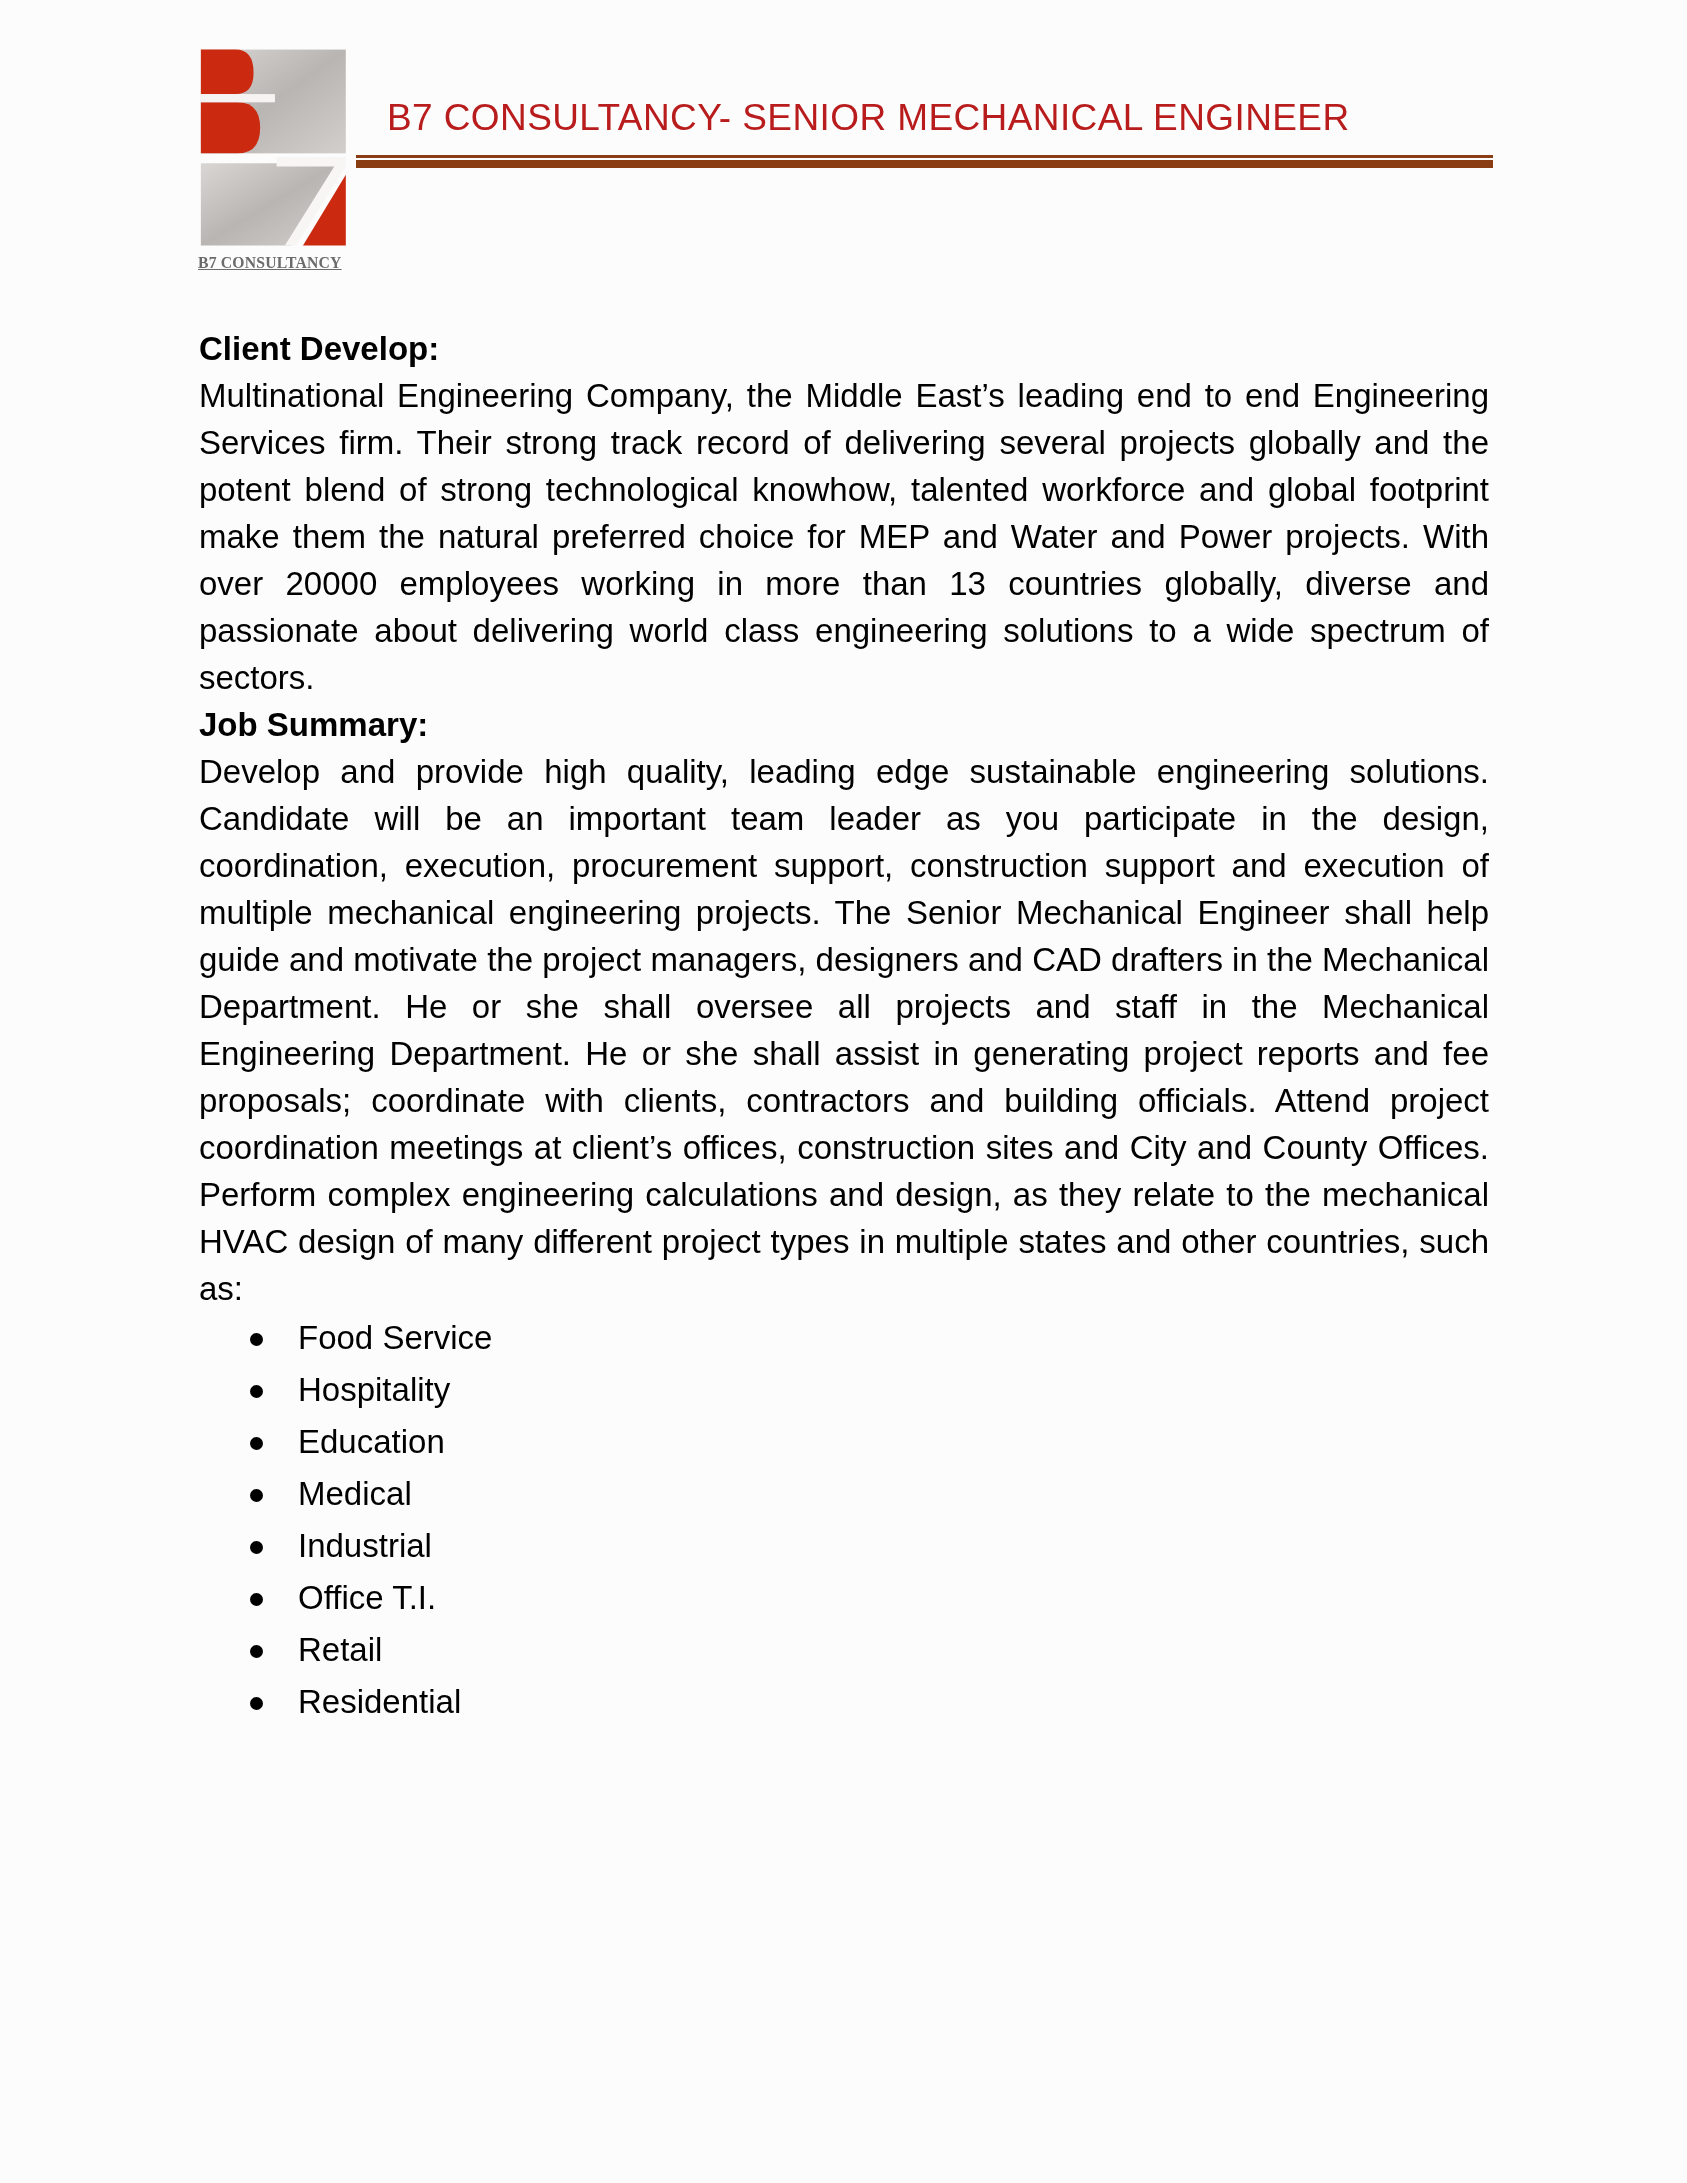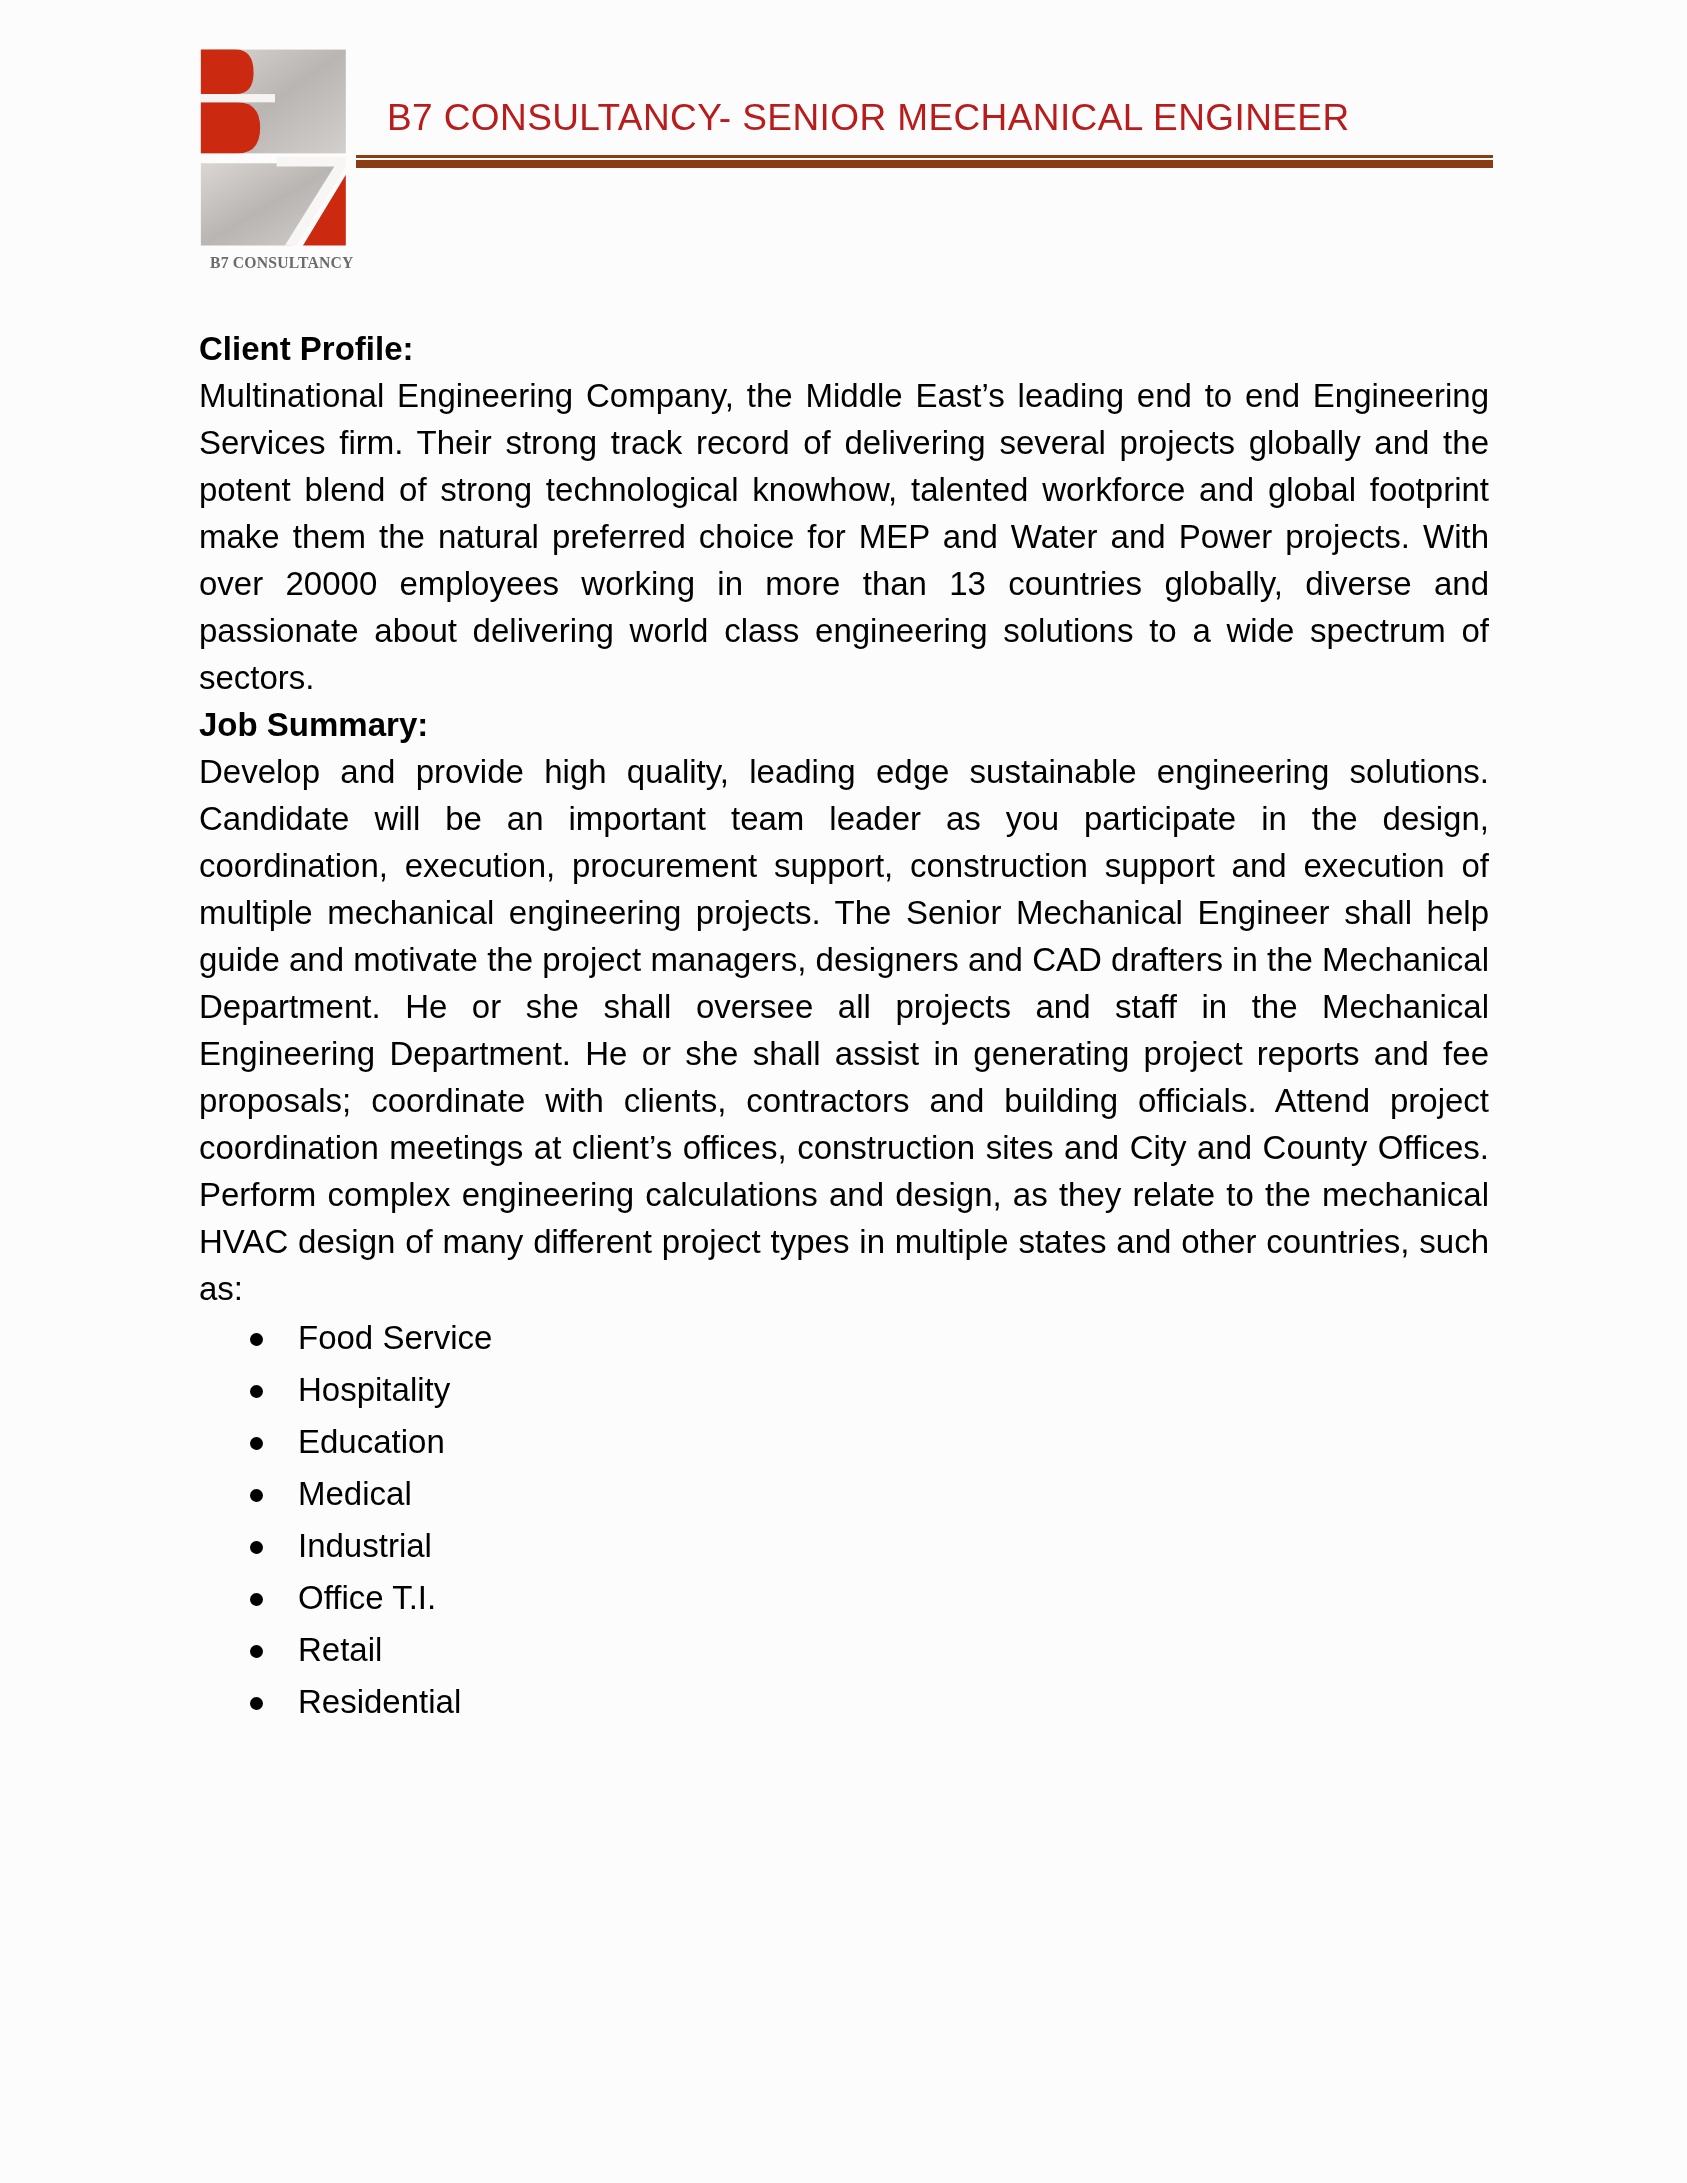--- a/index.html
+++ b/index.html
@@ -15,29 +15,30 @@
     .logo {
       position: absolute;
       left: 194px;
       top: 43px;
       width: 157px;
       height: 235px;
     }
     .logo svg { display: block; }
     .logo-caption {
       position: absolute;
-      left: 16px;
+      left: 4px;
       top: 211px;
       width: 157px;
       font-family: "Liberation Serif", serif;
       font-weight: bold;
       font-size: 15.7px;
       color: #6b6b6b;
       letter-spacing: 0.2px;
       white-space: nowrap;
+      text-decoration: underline;
     }
     .header-title {
       position: absolute;
       left: 387px;
       top: 97px;
       font-family: "Liberation Sans", sans-serif;
       font-size: 37px;
       font-weight: normal;
       color: #b91c1c;
       letter-spacing: 0.4px;
@@ -130,21 +131,21 @@
     <polygon points="184,160 184,246 132,246" fill="#cc2a10"></polygon>
   </svg>
   <div class="logo-caption">B7 CONSULTANCY</div>
 </div>
 
 <div class="header-title">B7 CONSULTANCY- SENIOR MECHANICAL ENGINEER</div>
 <div class="rule-thin"></div>
 <div class="rule-thick"></div>
 
 <div class="content">
-  <p class="heading">Client Profile:</p>
+  <p class="heading">Client Develop:</p>
   <p class="para last-line-left">Multinational Engineering Company, the Middle East’s leading end to end Engineering Services firm. Their strong track record of delivering several projects globally and the potent blend of strong technological knowhow, talented workforce and global footprint make them the natural preferred choice for MEP and Water and Power projects. With over 20000 employees working in more than 13 countries globally, diverse and passionate about delivering world class engineering solutions to a wide spectrum of sectors.</p>
 
 
   <p class="heading">Job Summary:</p>
   <p class="para last-line-left">Develop and provide high quality, leading edge sustainable engineering solutions. Candidate will be an important team leader as you participate in the design, coordination, execution, procurement support, construction support and execution of multiple mechanical engineering projects. The Senior Mechanical Engineer shall help guide and motivate the project managers, designers and CAD drafters in the Mechanical Department. He or she shall oversee all projects and staff in the Mechanical Engineering Department. He or she shall assist in generating project reports and fee proposals; coordinate with clients, contractors and building officials. Attend project coordination meetings at client’s offices, construction sites and City and County Offices. Perform complex engineering calculations and design, as they relate to the mechanical HVAC design of many different project types in multiple states and other countries, such as:</p>
 
   <ul class="bullets">
     <li><span class="bullet-dot"></span><span>Food Service</span></li>
     <li><span class="bullet-dot"></span><span>Hospitality</span></li>
     <li><span class="bullet-dot"></span><span>Education</span></li>

